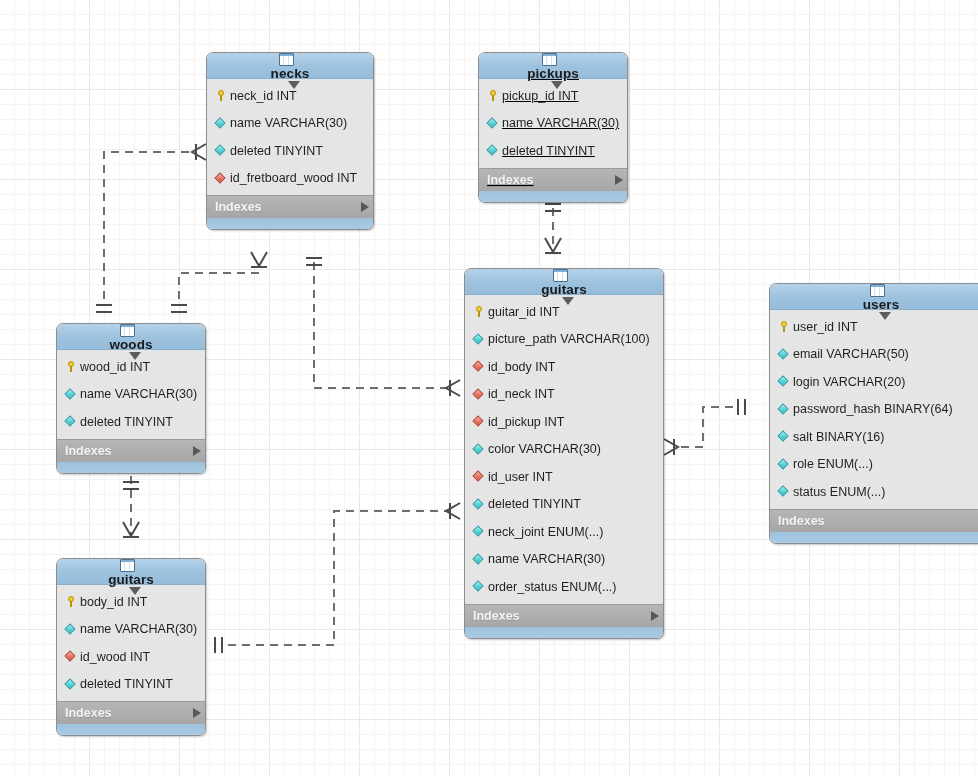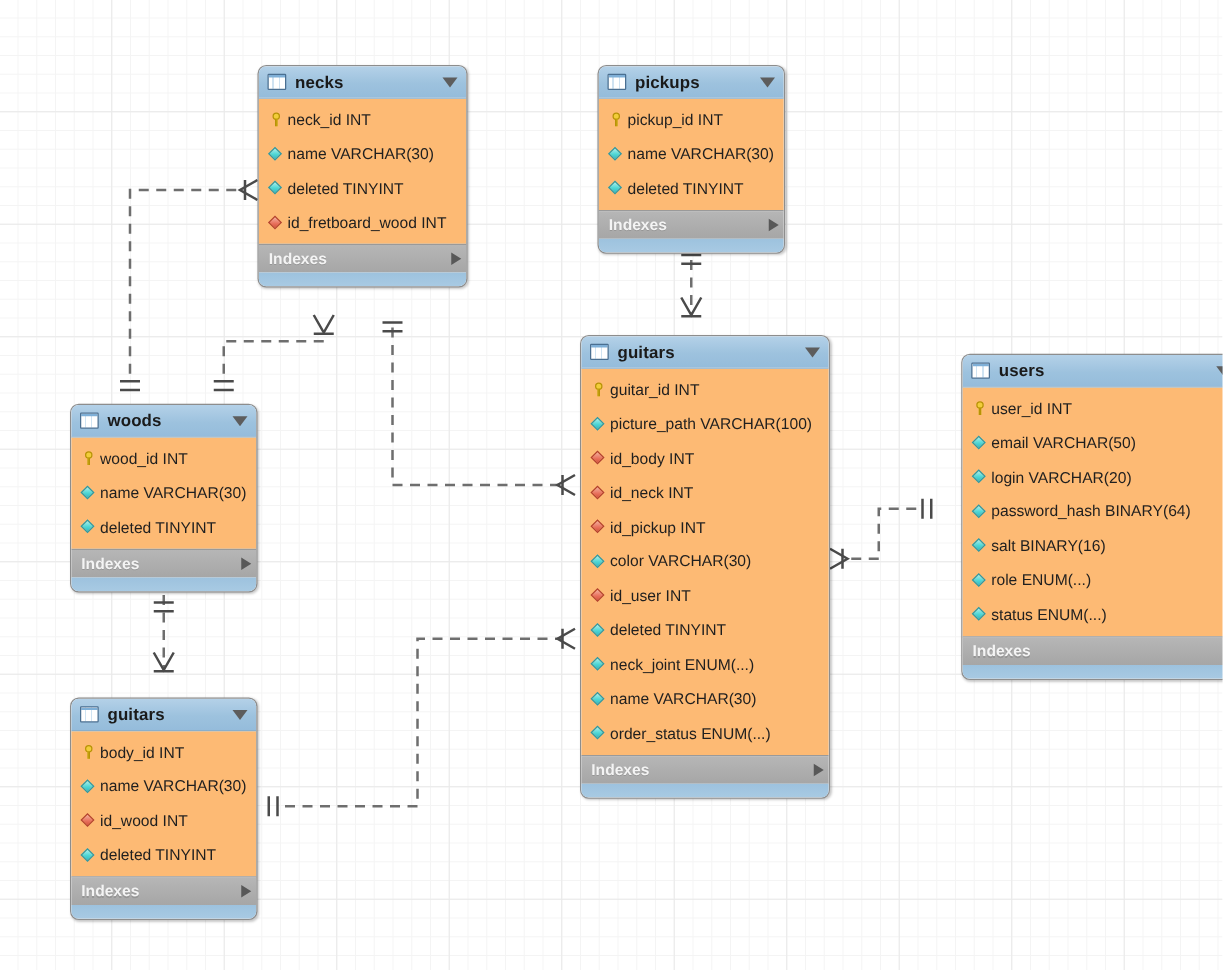--- a/index.html
+++ b/index.html
@@ -52,20 +52,21 @@
   }
 
   .tbl-header {
     display: flex;
     align-items: center;
     height: 25px;
     padding: 0 7px 0 7px;
     background: linear-gradient(to bottom, #b4d1e8 0%, #9dc2de 55%, #95bcdb 100%);
     border-bottom: 1px solid #8aafcb;
     position: relative;
+    flex-direction: column;
   }
   .tbl-icon {
     width: 15px;
     height: 13px;
     flex: 0 0 auto;
     margin-right: 7px;
     border: 1px solid #4a6f91;
     border-radius: 1px;
     background:
       linear-gradient(to right, #ffffff 0 3px, #cfe3f2 3px 4px, #ffffff 4px 8px, #cfe3f2 8px 9px, #ffffff 9px 100%),
@@ -85,21 +86,21 @@
     width: 0;
     height: 0;
     flex: 0 0 auto;
     border-left: 6px solid transparent;
     border-right: 6px solid transparent;
     border-top: 8px solid #5d5d5d;
     margin-left: 8px;
   }
 
   .tbl-cols {
-    background: #fdba74;
+    background: #e5e5e5;
     padding: 3px 0 3px 0;
   }
   .col-row {
     display: flex;
     align-items: center;
     height: 27.5px;
     padding: 0 6px 0 7px;
     white-space: nowrap;
   }
   .col-ico {
@@ -297,21 +298,21 @@
           <span class="col-ico ico-dia ico-fk"></span>
           <span class="col-text">id_fretboard_wood INT</span>
         </div>
       </div>
       <div class="tbl-indexes">
         <span class="idx-label">Indexes</span>
         <span class="idx-caret"></span>
       </div>
       <div class="tbl-foot"></div>
     </div>
-    <div class="table-node" style="left: 478px; top: 52px; width: 150px;">
+    <div class="table-node" style="left: 478px; top: 52px; width: 150px; text-decoration: underline;">
       <div class="tbl-header">
         <span class="tbl-icon"></span>
         <span class="tbl-title">pickups</span>
         <span class="tbl-caret"></span>
       </div>
       <div class="tbl-cols">
         <div class="col-row">
           <span class="col-ico ico-pk"></span>
           <span class="col-text">pickup_id INT</span>
         </div>

